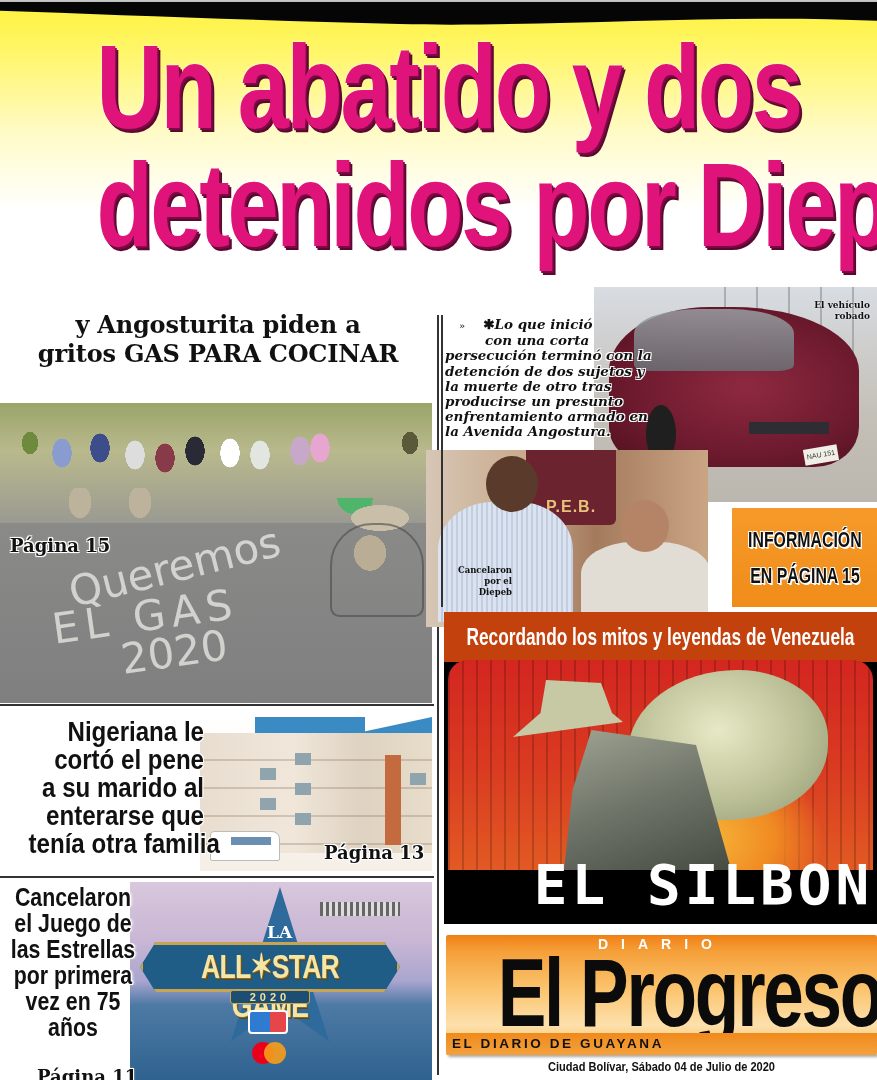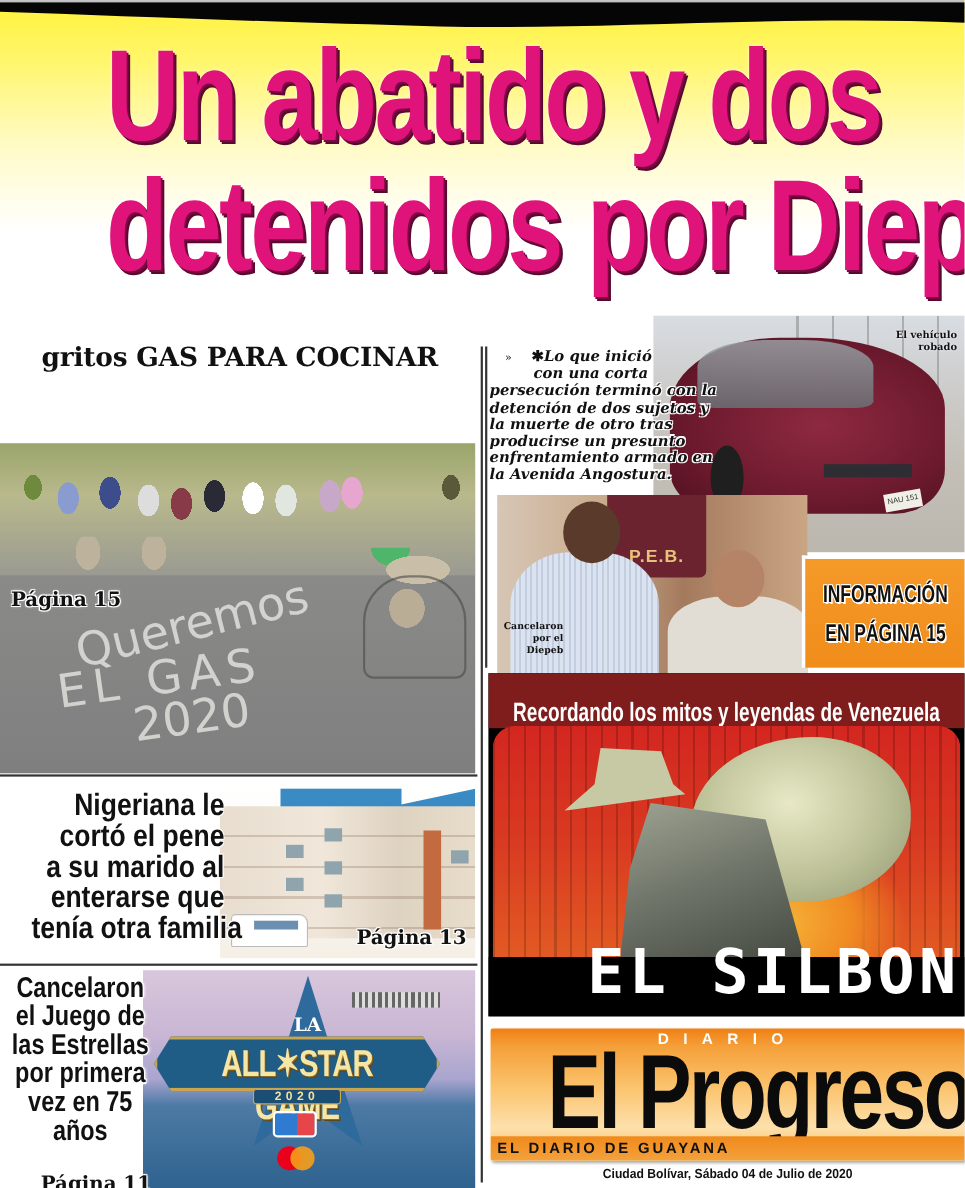--- a/index.html
+++ b/index.html
@@ -217,21 +217,21 @@
     font-family: "DejaVu Serif", serif; font-style: italic; font-weight: 700;
     font-size: 13.5px; line-height: 15.2px; color: #111;
     text-shadow: -1px -1px 0 #fff, 1px -1px 0 #fff, -1px 1px 0 #fff, 1px 1px 0 #fff;
   }
   .car-text .bullet { font-style: normal; font-weight: 400; font-size: 10px; margin-left: 14px; margin-right: 18px; }
   .car-text .star { font-style: normal; }
   .car-text .indent { padding-left: 40px; display: block; }
   .vrule-car { position: absolute; left: 441px; top: 315px; width: 2px; height: 292px; background: #333; }
 
   .det-photo {
-    position: absolute; left: 452px; top: 450px; width: 282px; height: 177px;
+    position: absolute; left: 426px; top: 450px; width: 282px; height: 177px;
     background: linear-gradient(90deg, #d7c6b6 0%, #c8ab8c 35%, #a47a5d 60%, #caa584 100%);
     overflow: hidden;
   }
   .det-photo .sign {
     position: absolute; left: 100px; top: 0px; width: 90px; height: 75px;
     background: #6b2330; border-radius: 0 0 6px 6px;
   }
   .det-photo .sign-text {
     position: absolute; left: 100px; top: 48px; width: 90px; text-align: center;
     font-family: "Liberation Sans", sans-serif; font-weight: 700; font-size: 16px; color: #e6c27a; letter-spacing: 1px;
@@ -254,22 +254,22 @@
     font-family: "Liberation Sans", sans-serif; font-weight: 700; font-size: 22px; line-height: 36px;
     color: #111; transform: scaleX(0.72); white-space: nowrap;
     text-shadow: -1px -1px 0 #fff, 1px -1px 0 #fff, -1px 1px 0 #fff, 1px 1px 0 #fff, 2px 2px 0 #fff;
   }
 
   .silbon {
     position: absolute; left: 444px; top: 612px; width: 433px; height: 312px;
     background: #000; overflow: hidden;
   }
   .silbon .title-bar {
-    position: absolute; left: 0; top: 0; width: 433px; height: 50px; background: #7f1d1d;
-    display: flex; align-items: flex-end; justify-content: center;
+    position: absolute; left: 0; top: 0; width: 433px; height: 50px; background: #c2410c;
+    display: flex; align-items: center; justify-content: center;
   }
   .silbon .title-bar span {
     font-family: "Liberation Sans", sans-serif; font-weight: 700; color: #fff;
     font-size: 24px; transform: scaleX(0.72); white-space: nowrap;
   }
   .silbon .art {
     position: absolute; left: 4px; top: 48px; width: 425px; height: 210px;
     background:
       radial-gradient(ellipse 160px 120px at 60% 85%, #f6b73a 0%, #f08a22 45%, transparent 75%),
       repeating-linear-gradient(90deg, rgba(0,0,0,0.18) 0 2px, transparent 2px 14px),
@@ -338,20 +338,21 @@
   <svg class="black-swoosh" viewBox="0 0 920 32" preserveAspectRatio="none">
     <path d="M0,0 L920,0 L920,20 C760,10 560,26 420,22 C260,18 120,12 0,8 Z" fill="#050505"></path>
   </svg>
   <h1 class="main-headline">
     <span class="line">Un abatido y dos</span>
     <span class="line">detenidos por Diepeb</span>
   </h1>
 </div>
 
 <h2 class="gas-headline">
+  <span style="display:block">y Angosturita piden a</span>
   <span style="display:block">gritos GAS PARA COCINAR</span>
 </h2>
 <div class="gas-photo">
   <div class="crowd"></div>
   <div class="tanks"></div>
   <div class="wheelchair"></div>
   <div class="chalk">
     <span class="c1">Queremos</span>
     <span class="c2">EL GAS</span>
     <span class="c3">2020</span>

